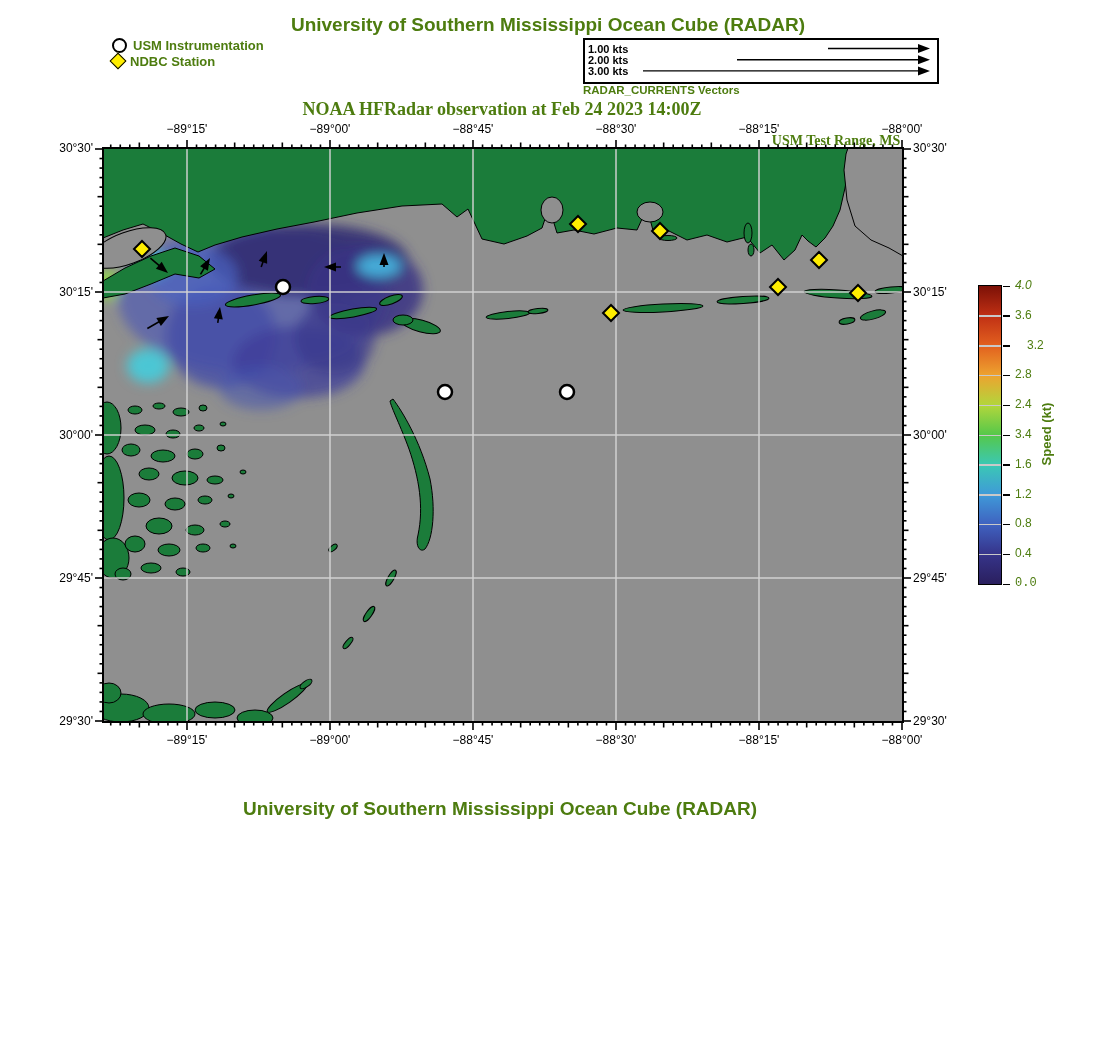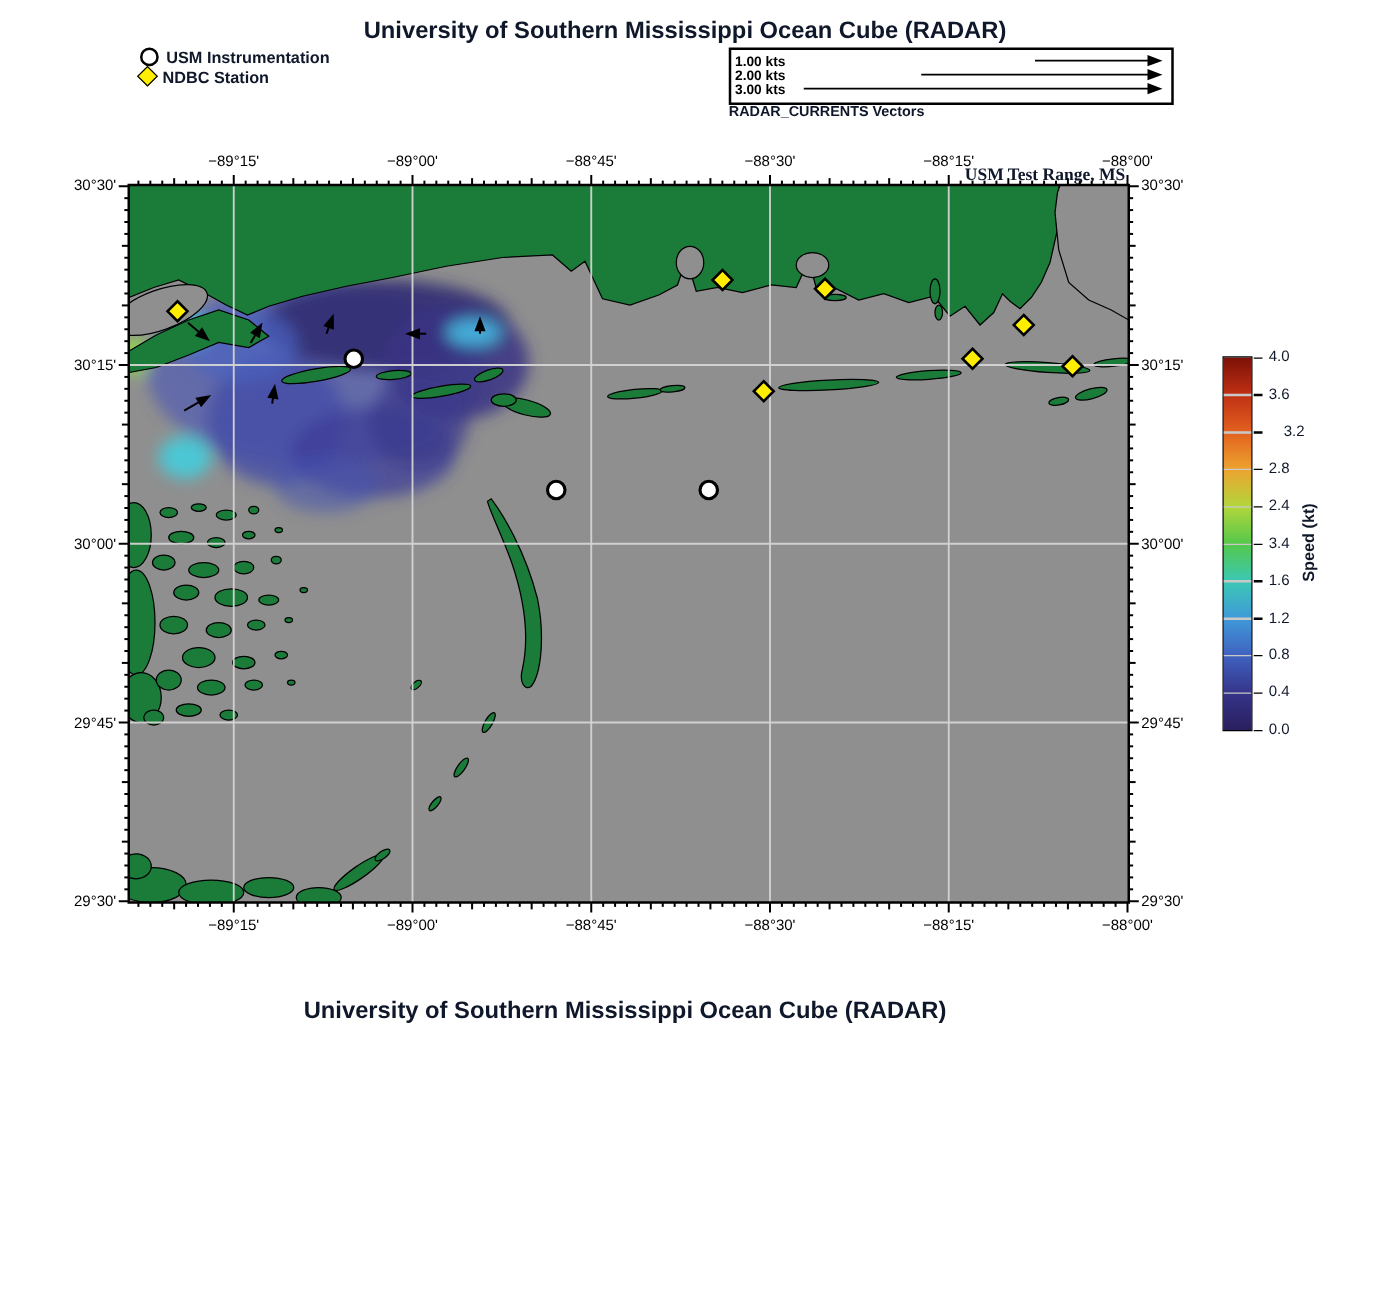--- a/index.html
+++ b/index.html
@@ -1,17 +1,17 @@
 <!DOCTYPE html>
 <html style="--water: #8f8f8f; --land: #1b7c3a; --ndbc: #ffee00;"><head>
 <meta charset="utf-8">
 <style>
   html,body{margin:0;padding:0;background:#ffffff;}
   #canvas{position:relative;width:1100px;height:1050px;background:#ffffff;overflow:hidden;
-          font-family:"Liberation Sans",sans-serif;color:#0f172a;}
+          font-family:"Liberation Sans",sans-serif;color:#4d7c0f;}
   .abs{position:absolute;}
   .fig-title{font-size:19px;font-weight:bold;white-space:nowrap;transform:translateX(-50%);}
   .legend-row{display:flex;align-items:center;height:16px;gap:6px;}
   .legend-label{font-size:13px;font-weight:bold;white-space:nowrap;}
   .sym-circle{width:11px;height:11px;border:2px solid #000;border-radius:50%;background:#fff;flex:0 0 auto;}
   .sym-diamond{width:10px;height:10px;border:1.6px solid #000;background:var(--ndbc,#ffee00);
                transform:rotate(45deg);flex:0 0 auto;}
   #vecbox{border:2px solid #000;background:#fff;}
   #veccaption{font-size:11.5px;font-weight:bold;white-space:nowrap;}
   #subtitle{font-family:"Liberation Serif",serif;font-size:18px;font-weight:bold;white-space:nowrap;transform:translateX(-50%);}
@@ -53,20 +53,21 @@
         <text x="3" y="23.7" class="vec-label">2.00 kts</text>
         <line x1="152" y1="19.7" x2="335" y2="19.7" stroke="#000" stroke-width="1.4"></line>
         <polygon points="345,19.7 333,15.2 333,24.2" fill="#000"></polygon>
         <text x="3" y="34.9" class="vec-label">3.00 kts</text>
         <line x1="58" y1="30.9" x2="335" y2="30.9" stroke="#000" stroke-width="1.4"></line>
         <polygon points="345,30.9 333,26.4 333,35.4" fill="#000"></polygon>
       </svg>
   </div>
   <div id="veccaption" class="abs" style="left:547px;top:84px;padding-left:36px;">RADAR_CURRENTS Vectors</div>
 
+  <div id="subtitle" class="abs" style="left:502px;top:99px;">NOAA HFRadar observation at Feb 24 2023 14:00Z</div>
   <div id="region-label" class="abs" style="left:836px;top:97px;margin-top:36px;">USM Test Range, MS</div>
 
   <svg id="map-svg" class="abs" style="left:103px;top:148px;" width="800" height="574" viewBox="0 0 800 574">
     <defs>
       <clipPath id="mapclip">
           <rect x="0" y="0" width="800" height="574"></rect>
         </clipPath>
       <filter id="blobblur" x="-30%" y="-30%" width="160%" height="160%">
         <feGaussianBlur stdDeviation="6"></feGaussianBlur>
       </filter>
@@ -545,21 +546,21 @@
         <circle cx="180" cy="139" r="7" fill="#fff" stroke="#000" stroke-width="2.5"></circle>
         <circle cx="342" cy="244" r="7" fill="#fff" stroke="#000" stroke-width="2.5"></circle>
         <circle cx="464" cy="244" r="7" fill="#fff" stroke="#000" stroke-width="2.5"></circle>
       </g>
   </svg>
 
   <div class="abs" style="left:978px;top:285px;width:120px;height:300px;">
     <div id="cbar-bar" style="position: absolute; left: 0px; top: 0px; width: 22px; height: 298px; background: linear-gradient(to top, rgb(42, 31, 94) 0%, rgb(54, 52, 138) 10%, rgb(63, 98, 192) 20%, rgb(63, 154, 216) 30%, rgb(59, 200, 180) 40%, rgb(85, 200, 74) 50%, rgb(178, 214, 60) 60%, rgb(237, 163, 47) 70%, rgb(226, 96, 31) 80%, rgb(192, 48, 20) 90%, rgb(124, 17, 7) 100%);"></div>
     <div id="cbar-ticks">
         <div class="cbar-tick" style="left: 25px; top: 0.5px;"></div>
-        <div class="cbar-tick-label" style="left: 37px; top: -7px;">4.0</div>
+        <div class="cbar-tick-label" style="left: 37px; top: -7px; font-style: italic;">4.0</div>
         <div class="cbar-cross" style="left: 1px; top: 30.3px;"></div>
         <div class="cbar-tick" style="left: 25px; top: 30.3px;"></div>
         <div class="cbar-tick-label" style="left: 37px; top: 22.8px;">3.6</div>
         <div class="cbar-cross" style="left: 1px; top: 60.1px;"></div>
         <div class="cbar-tick" style="left: 25px; top: 60.1px;"></div>
         <div class="cbar-tick-label" style="left: 37px; top: 52.6px; margin-left: 12px;">3.2</div>
         <div class="cbar-cross" style="left: 1px; top: 89.9px;"></div>
         <div class="cbar-tick" style="left: 25px; top: 89.9px;"></div>
         <div class="cbar-tick-label" style="left: 37px; top: 82.4px;">2.8</div>
         <div class="cbar-cross" style="left: 1px; top: 119.7px;"></div>
@@ -574,20 +575,20 @@
         <div class="cbar-cross" style="left: 1px; top: 209.1px;"></div>
         <div class="cbar-tick" style="left: 25px; top: 209.1px;"></div>
         <div class="cbar-tick-label" style="left: 37px; top: 201.6px;">1.2</div>
         <div class="cbar-cross" style="left: 1px; top: 238.9px;"></div>
         <div class="cbar-tick" style="left: 25px; top: 238.9px;"></div>
         <div class="cbar-tick-label" style="left: 37px; top: 231.4px;">0.8</div>
         <div class="cbar-cross" style="left: 1px; top: 268.7px;"></div>
         <div class="cbar-tick" style="left: 25px; top: 268.7px;"></div>
         <div class="cbar-tick-label" style="left: 37px; top: 261.2px;">0.4</div>
         <div class="cbar-tick" style="left: 25px; top: 298.5px;"></div>
-        <div class="cbar-tick-label" style="left: 37px; top: 291px;">0.0</div>
+        <div class="cbar-tick-label" style="left: 37px; top: 291px; font-family: Liberation Mono, monospace;">0.0</div>
       </div>
   </div>
   <div id="cbar-label" class="abs" style="left:997px;top:426px;width:100px;height:16px;">Speed (kt)</div>
 
   <div class="abs fig-title" style="left:500px;top:798px;">University of Southern Mississippi Ocean Cube (RADAR)</div>
 
 </div>
 
 </body></html>

